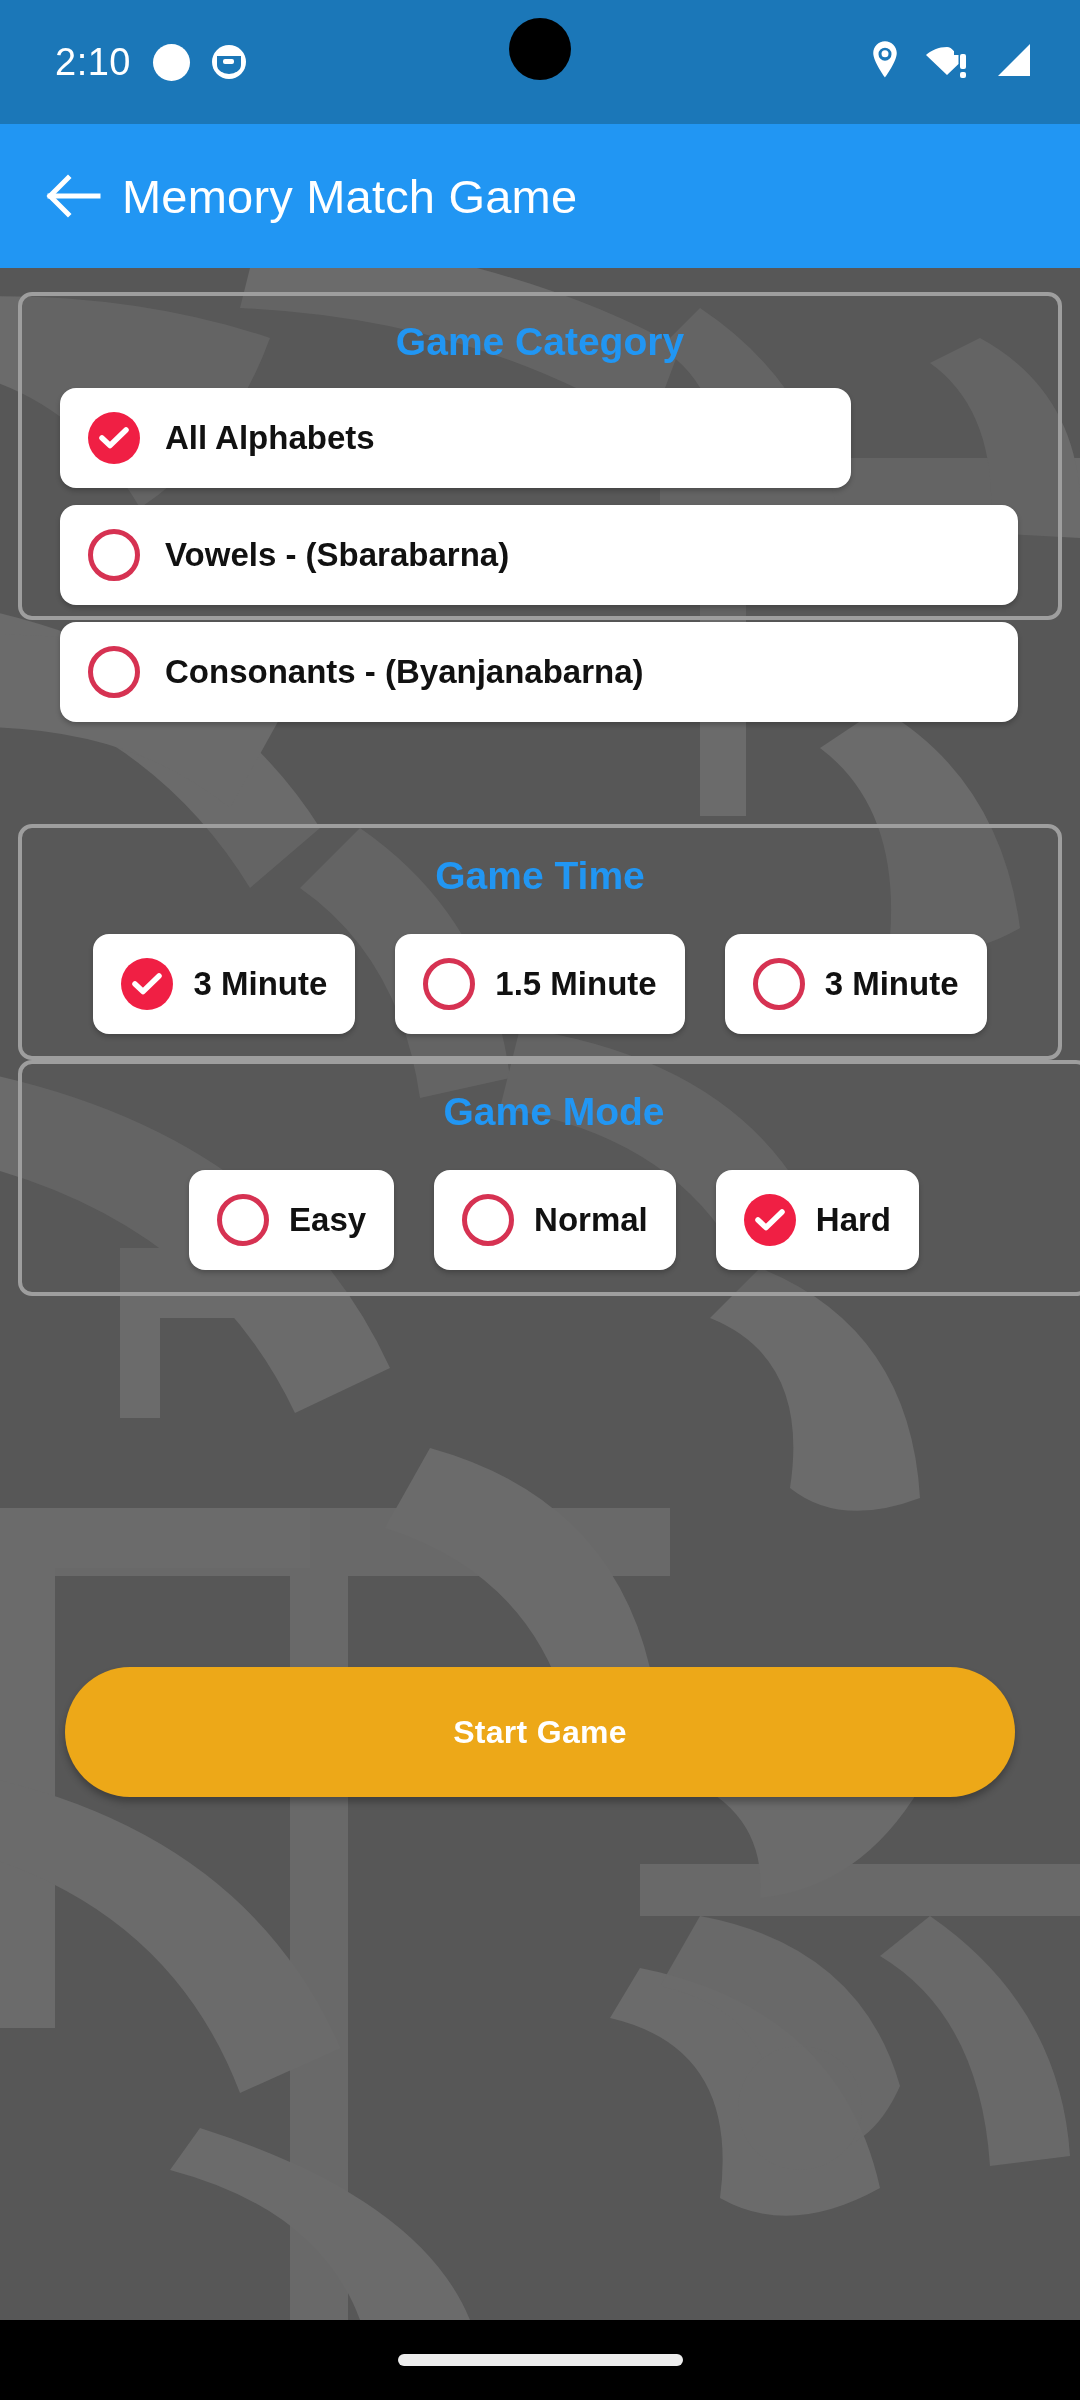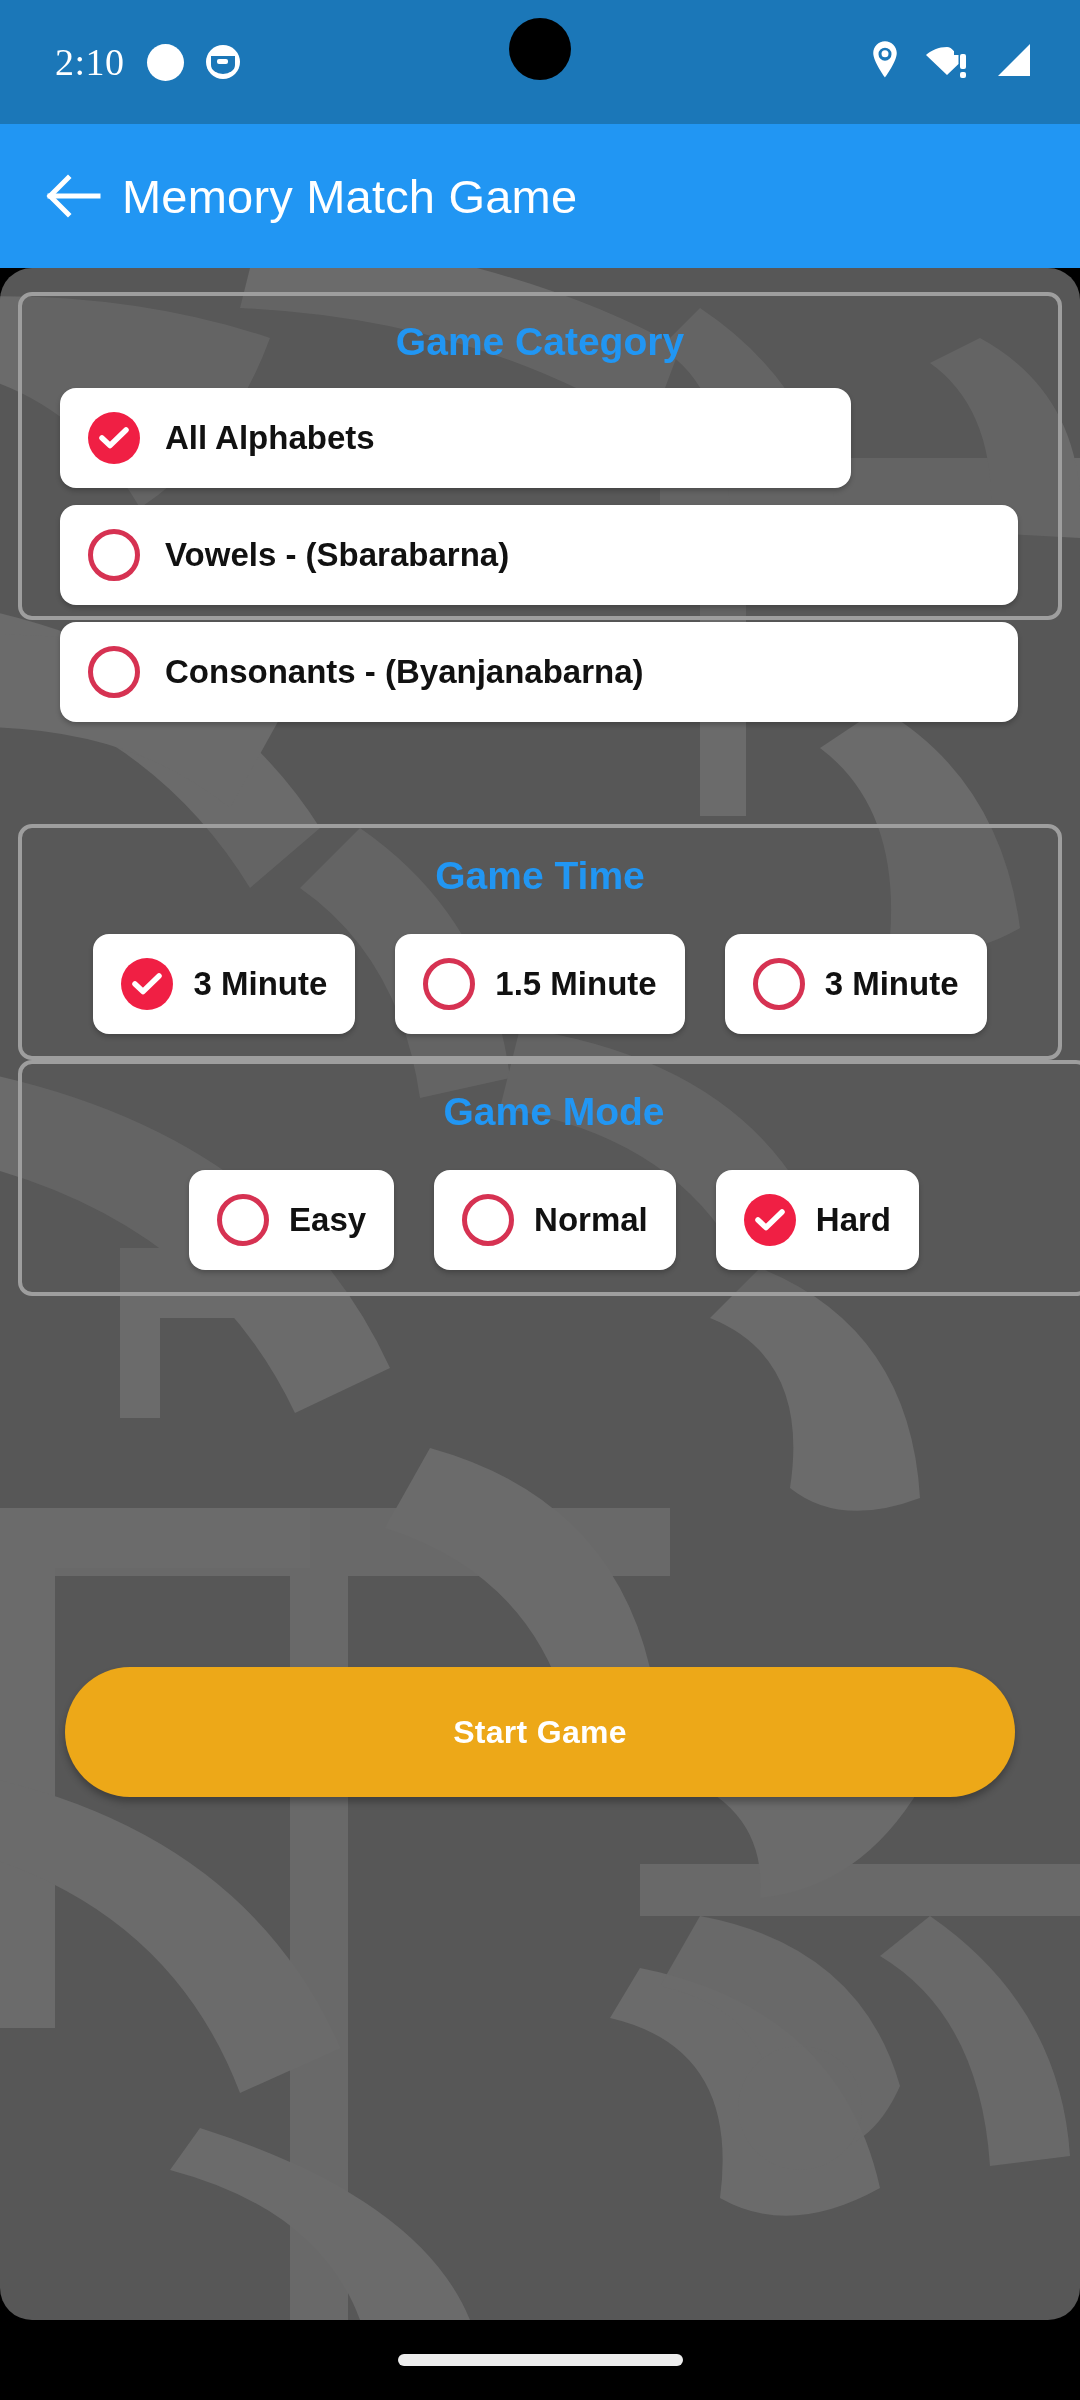--- a/index.html
+++ b/index.html
@@ -21,21 +21,20 @@
   
   .statusbar {
     position: absolute;
     top: 0; left: 0;
     width: 1080px;
     height: 124px;
     background: #1B77B8;
     display: flex;
     align-items: center;
     z-index: 30;
-    font-family: Liberation Serif, serif;
   }
   .sb-left {
     display: flex;
     align-items: center;
     gap: 22px;
     margin-left: 55px;
   }
   .sb-clock {
     color: #ffffff;
     font-size: 38px;
@@ -118,21 +117,20 @@
   }
 
   
   .content {
     position: absolute;
     top: 268px; left: 0;
     width: 1080px;
     height: 2052px;
     background: #575757;
     overflow: hidden;
-    border-radius: 32px;
   }
   .watermark {
     position: absolute;
     inset: 0;
     opacity: 1;
     pointer-events: none;
   }
 
   
   .section {

